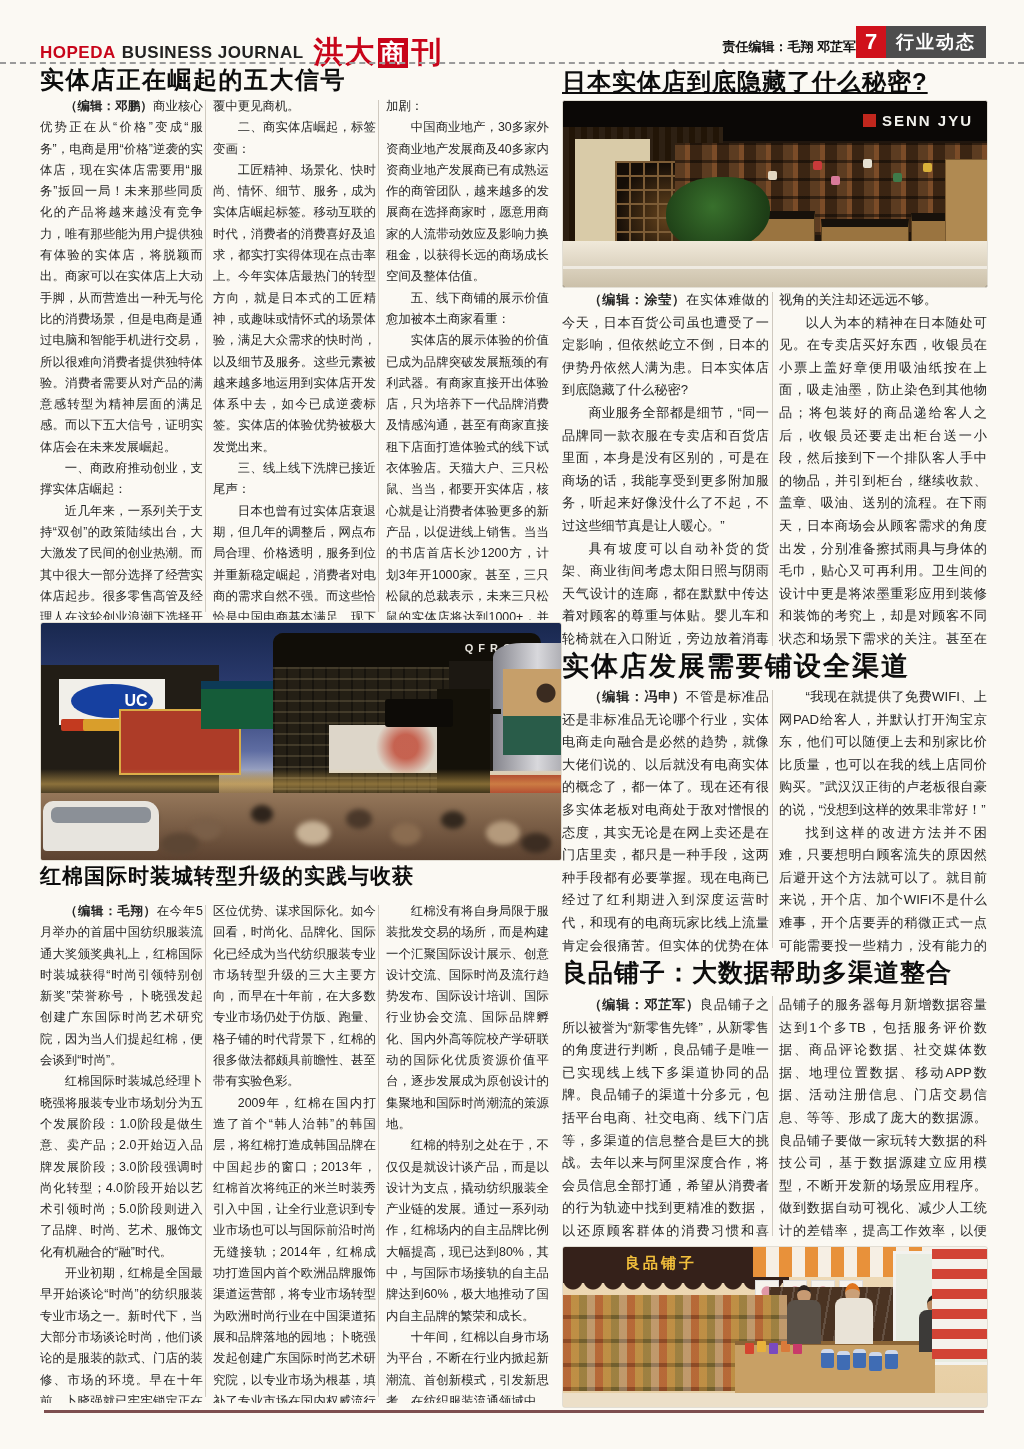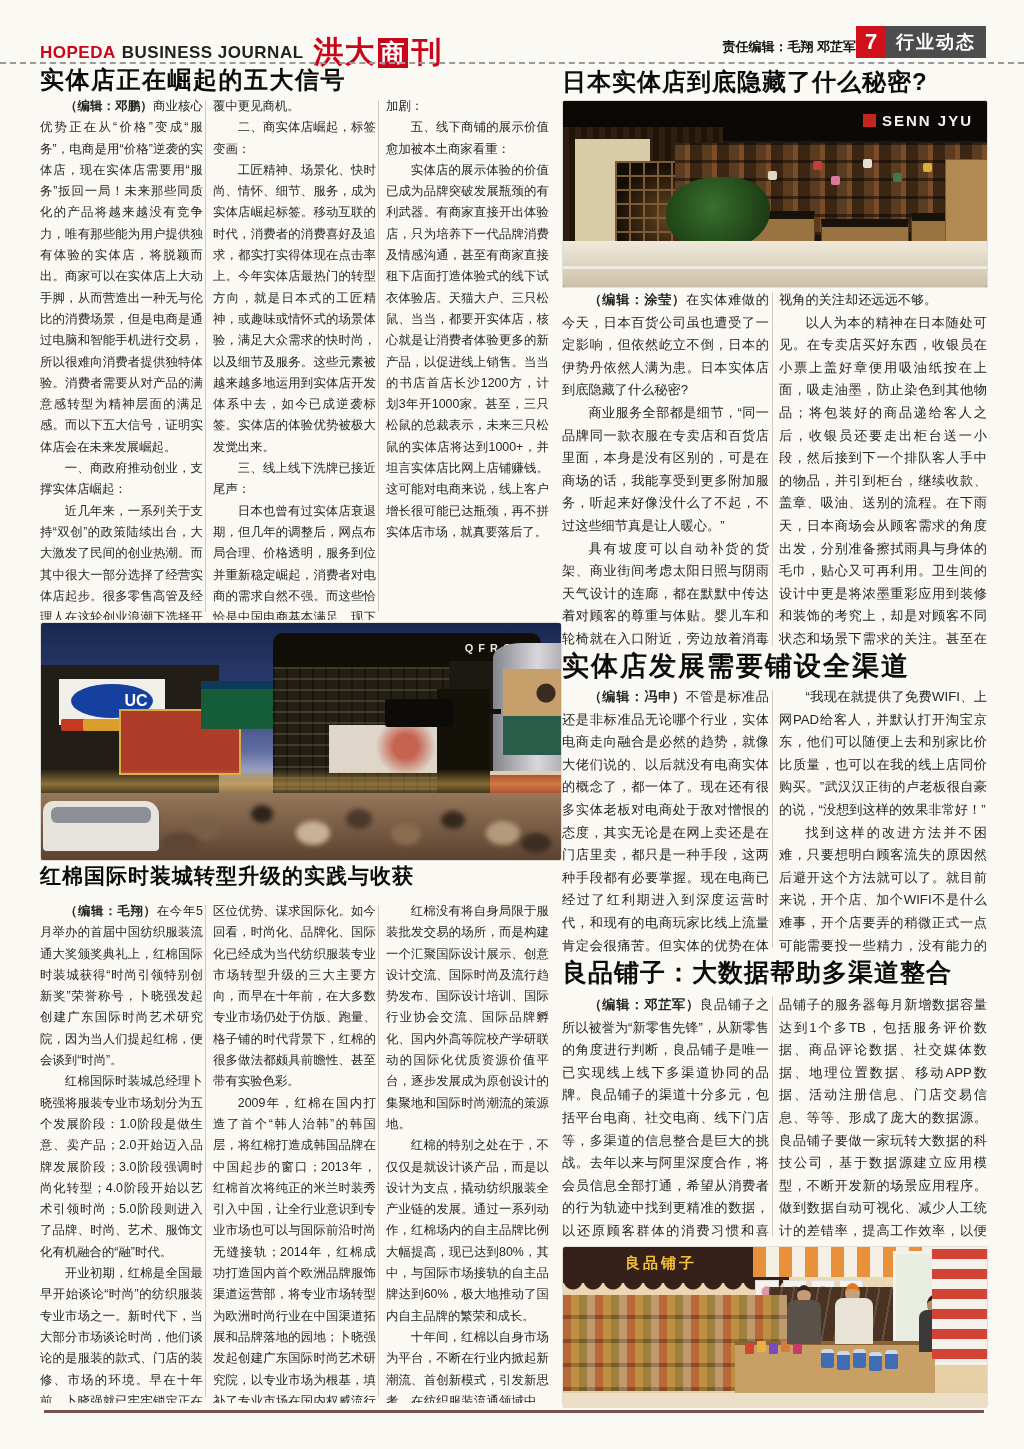--- a/index.html
+++ b/index.html
@@ -166,20 +166,21 @@
     <p class="ni">覆中更见商机。</p>
     <p>二、商实体店崛起，标签变画：</p>
     <p>工匠精神、场景化、快时尚、情怀、细节、服务，成为实体店崛起标签。移动互联的时代，消费者的消费喜好及追求，都实打实得体现在点击率上。今年实体店最热门的转型方向，就是日本式的工匠精神，或趣味或情怀式的场景体验，满足大众需求的快时尚，以及细节及服务。这些元素被越来越多地运用到实体店开发体系中去，如今已成逆袭标签。实体店的体验优势被极大发觉出来。</p>
     <p>三、线上线下洗牌已接近尾声：</p>
     <p>日本也曾有过实体店衰退期，但几年的调整后，网点布局合理、价格透明，服务到位并重新稳定崛起，消费者对电商的需求自然不强。而这些恰恰是中国电商基本满足、现下实体店无法满足的。中国实体店洗牌正接近尾声，当下的中国正如同当年的日本。</p>
 
   </div>
   <div class="vrule" style="left:378px;top:100px;height:512px;"></div>
   <div class="col body-l" style="left:386px;top:96px;width:163px;height:524px;">
     <p class="ni">加剧：</p>
+    <p>中国商业地产，30多家外资商业地产发展商及40多家内资商业地产发展商已有成熟运作的商管团队，越来越多的发展商在选择商家时，愿意用商家的人流带动效应及影响力换租金，以获得长远的商场成长空间及整体估值。</p>
     <p>五、线下商铺的展示价值愈加被本土商家看重：</p>
     <p>实体店的展示体验的价值已成为品牌突破发展瓶颈的有利武器。有商家直接开出体验店，只为培养下一代品牌消费及情感沟通，甚至有商家直接租下店面打造体验式的线下试衣体验店。天猫大户、三只松鼠、当当，都要开实体店，核心就是让消费者体验更多的新产品，以促进线上销售。当当的书店首店长沙1200方，计划3年开1000家。甚至，三只松鼠的总裁表示，未来三只松鼠的实体店将达到1000+，并坦言实体店比网上店铺赚钱。这可能对电商来说，线上客户增长很可能已达瓶颈，再不拼实体店市场，就真要落后了。</p>
   </div>
 
   <div class="photo shibuya" style="left:40px;top:622px;width:520px;height:237px;">
     <div class="abs bldg-left">
       <div class="abs sign-uc">
         <div class="abs uc-circle">UC</div>
         <div class="abs uc-red"></div>
         <div class="abs uc-yel"></div>
@@ -232,21 +233,21 @@
     <p class="ni">区位优势、谋求国际化。如今回看，时尚化、品牌化、国际化已经成为当代纺织服装专业市场转型升级的三大主要方向，而早在十年前，在大多数专业市场仍处于仿版、跑量、格子铺的时代背景下，红棉的很多做法都颇具前瞻性、甚至带有实验色彩。</p>
     <p>2009年，红棉在国内打造了首个“韩人治韩”的韩国层，将红棉打造成韩国品牌在中国起步的窗口；2013年，红棉首次将纯正的米兰时装秀引入中国，让全行业意识到专业市场也可以与国际前沿时尚无缝接轨；2014年，红棉成功打造国内首个欧洲品牌服饰渠道运营部，将专业市场转型为欧洲时尚行业在中国渠道拓展和品牌落地的园地；卜晓强发起创建广东国际时尚艺术研究院，以专业市场为根基，填补了专业市场在国内权威流行趋势发布的空白；红棉率先提出打造600-1000平米的大店，引发国内专业市场门店形象商场化的热潮……</p>
   </div>
   <div class="vrule" style="left:378px;top:905px;height:492px;"></div>
   <div class="col body-l" style="left:386px;top:901px;width:163px;height:502px;">
     <p>红棉没有将自身局限于服装批发交易的场所，而是构建一个汇聚国际设计展示、创意设计交流、国际时尚及流行趋势发布、国际设计培训、国际行业协会交流、国际品牌孵化、国内外高等院校产学研联动的国际化优质资源价值平台，逐步发展成为原创设计的集聚地和国际时尚潮流的策源地。</p>
     <p>红棉的特别之处在于，不仅仅是就设计谈产品，而是以设计为支点，撬动纺织服装全产业链的发展。通过一系列动作，红棉场内的自主品牌比例大幅提高，现已达到80%，其中，与国际市场接轨的自主品牌达到60%，极大地推动了国内自主品牌的繁荣和成长。</p>
     <p>十年间，红棉以自身市场为平台，不断在行业内掀起新潮流、首创新模式，引发新思考，在纺织服装流通领域中，不断赋予专业市场新的价值，走出了一条与传统服装批发市场差异化升级发展的新道路。</p>
   </div>
 
-  <div class="headline" style="left:562px;top:66px;font-size:24px;letter-spacing:1px;">日本实体店到底隐藏了什么秘密?</div>
+  <div class="headline" style="left:562px;top:66px;font-size:24px;letter-spacing:1px;text-decoration:underline;">日本实体店到底隐藏了什么秘密?</div>
 
   <div class="photo jstore" style="left:562px;top:100px;width:424px;height:186px;">
     <div class="abs j-top"></div>
     <div class="abs j-sign">
       <span class="j-redbox"></span>
       <span class="j-signtxt">SENN JYU</span>
     </div>
     <div class="abs j-wood">
       <div class="abs j-scroll">寿品店</div>
       <div class="abs j-lattice"></div>

